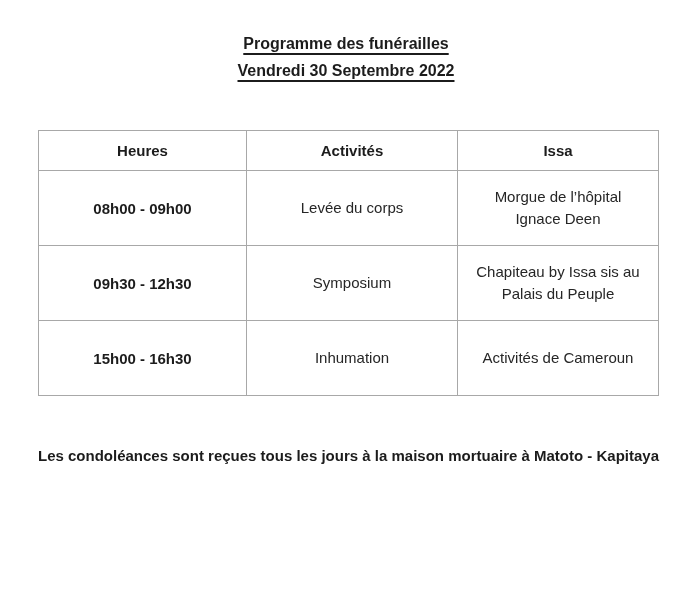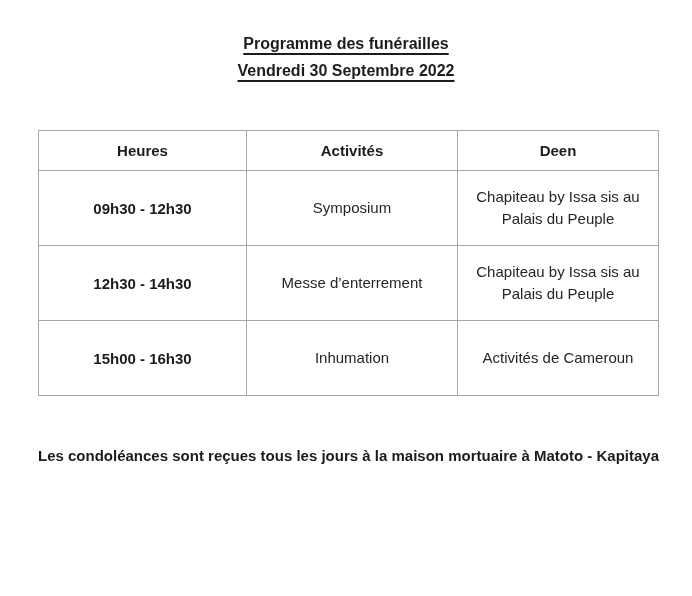--- a/index.html
+++ b/index.html
@@ -95,32 +95,32 @@
   <table class="programme">
     <colgroup>
       <col class="c1">
         <col class="c2">
         <col class="c3">
     </colgroup>
     <thead>
       <tr>
         <th>Heures</th>
         <th>Activités</th>
-        <th>Deen</th>
+        <th>Issa</th>
       </tr>
     </thead>
     <tbody>
       <tr>
+        <td class="hours">08h00 - 09h00</td>
+        <td><span class="act-inner">Levée du corps</span></td>
+        <td><span class="lieu-inner">Morgue de l’hôpital Ignace Deen</span></td>
+      </tr>
+      <tr>
         <td class="hours">09h30 - 12h30</td>
         <td><span class="act-inner">Symposium</span></td>
-        <td><span class="lieu-inner">Chapiteau by Issa sis au Palais du Peuple</span></td>
-      </tr>
-      <tr>
-        <td class="hours">12h30 - 14h30</td>
-        <td><span class="act-inner">Messe d’enterrement</span></td>
         <td><span class="lieu-inner">Chapiteau by Issa sis au Palais du Peuple</span></td>
       </tr>
       <tr>
         <td class="hours">15h00 - 16h30</td>
         <td><span class="act-inner">Inhumation</span></td>
         <td><span class="lieu-inner">Activités de Cameroun</span></td>
       </tr>
     </tbody>
   </table>
 

